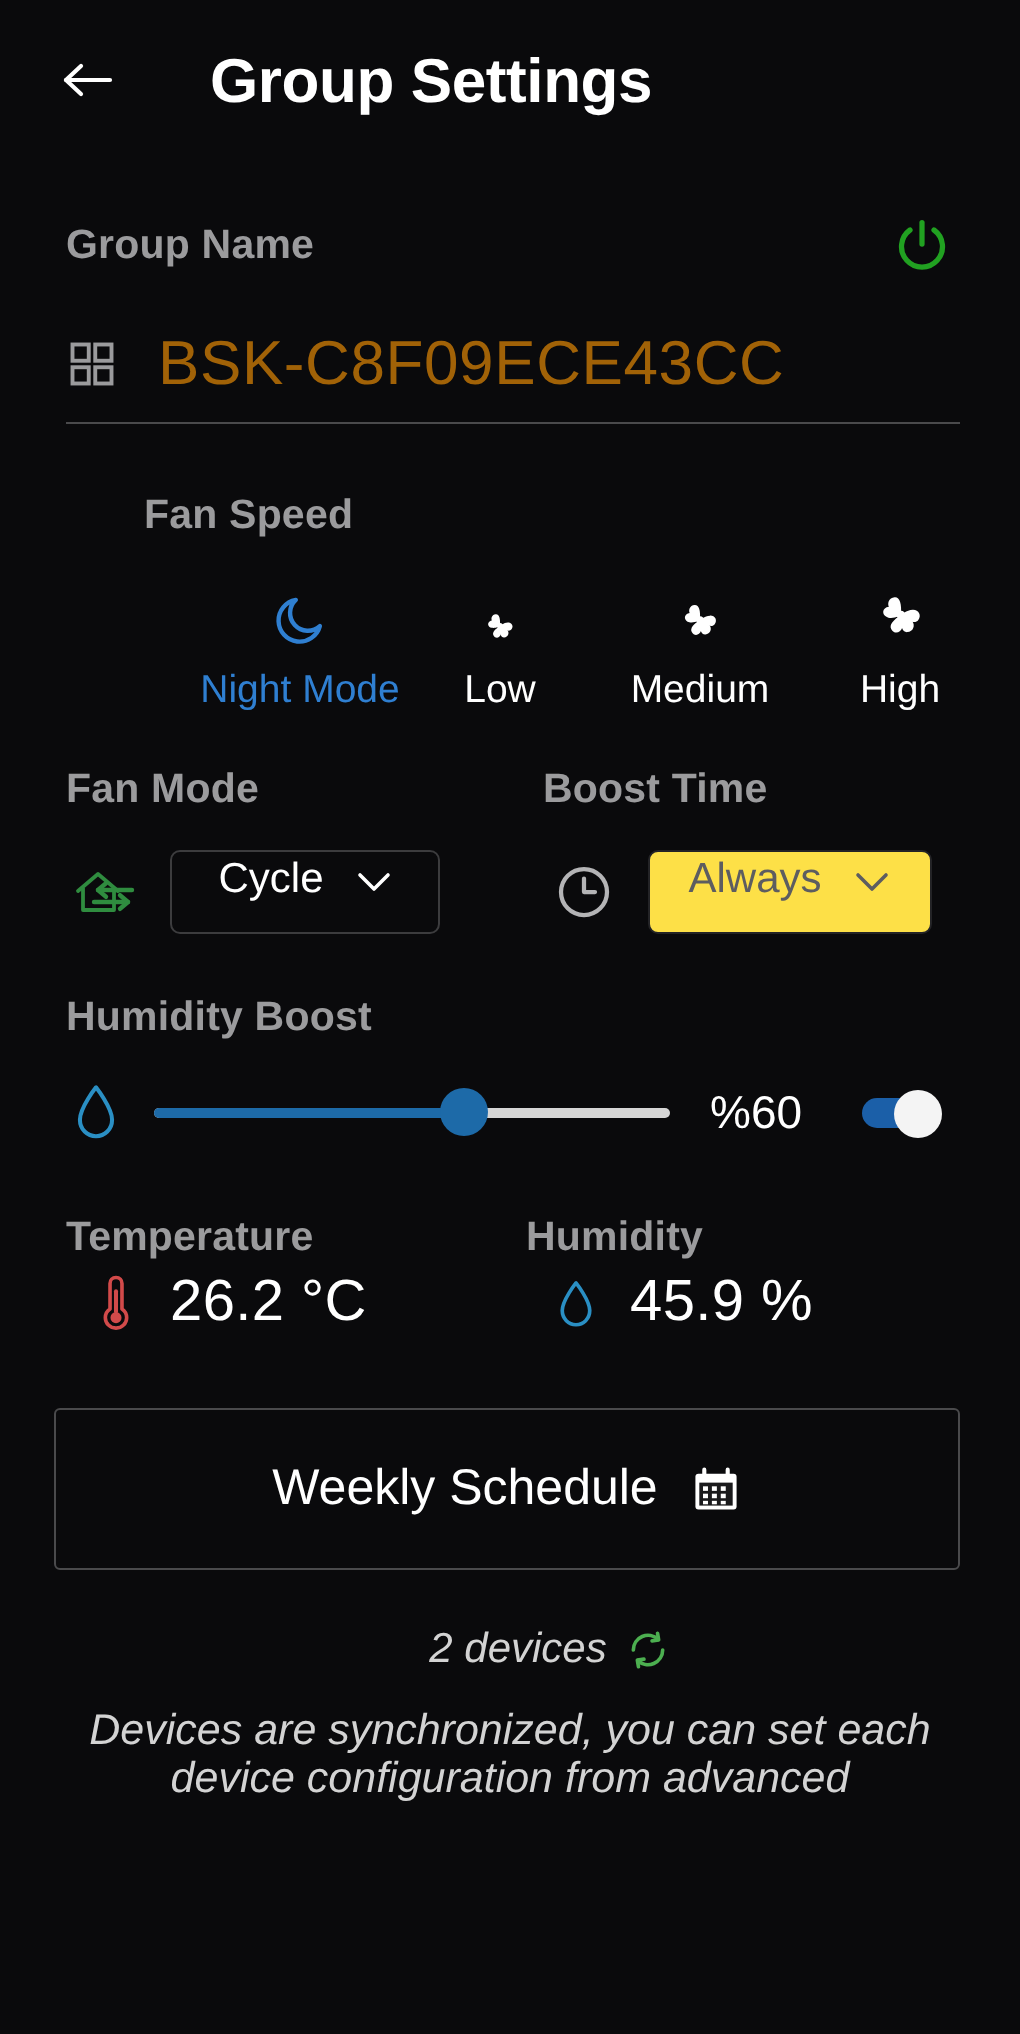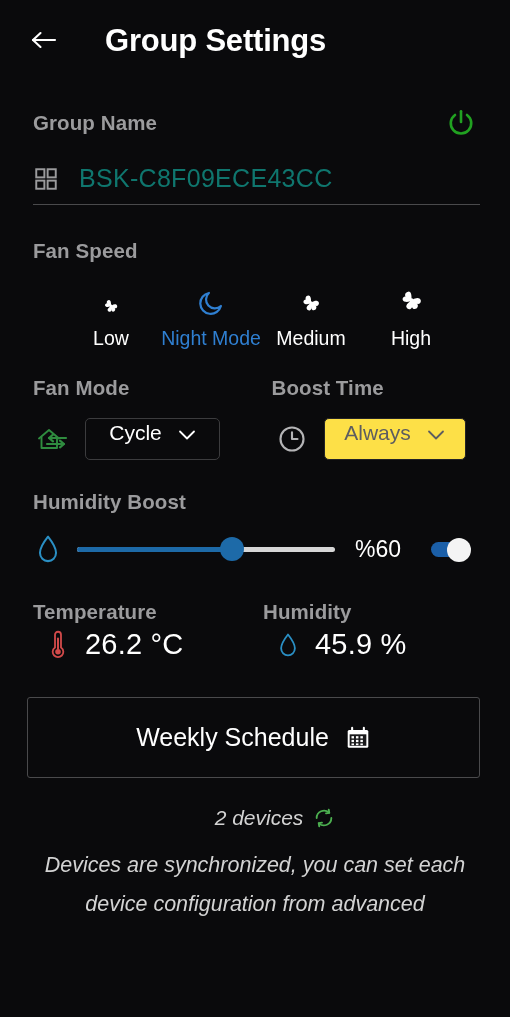--- a/index.html
+++ b/index.html
@@ -65,27 +65,27 @@
   .name-field-row {
     display: flex;
     align-items: center;
     gap: 20px;
     margin-top: 24px;
     padding-bottom: 11px;
     border-bottom: 1px solid #4a4a4c;
   }
   .grid-icon { width: 26px; height: 26px; flex: 0 0 auto; }
   .group-name-value {
-    font-size: 25px;
-    color: #0f766e;
+    font-size: 31px;
+    color: #a16207;
     letter-spacing: 0.3px;
   }
 
   
-  .fan-speed-block { padding: 34px 0 0 33px; }
+  .fan-speed-block { padding: 34px 0 0 33px; margin-left: 39px; }
   .fan-options {
     display: flex;
     align-items: flex-end;
     margin-top: 18px;
     padding-left: 28px;
   }
   .fan-opt {
     display: flex;
     flex-direction: column;
     align-items: center;
@@ -264,21 +264,21 @@
     font-size: 21px;
     font-style: italic;
     color: #d3d3d3;
   }
   .sync-icon { width: 22px; height: 22px; }
   .footer-note {
     margin-top: 16px;
     font-size: 21.5px;
     font-style: italic;
     color: #d3d3d3;
-    line-height: 39px;
+    line-height: 24px;
     padding: 0 26px;
   }
 </style>
 </head>
 <body>
 
 <div class="header">
   <span class="back-arrow">
     <svg width="28" height="24" viewBox="0 0 28 24" fill="none">
       <path d="M26 12 H4" stroke="#ffffff" stroke-width="2.1" stroke-linecap="round"></path>
@@ -308,41 +308,41 @@
       </svg>
     </span>
     <span class="group-name-value">BSK-C8F09ECE43CC</span>
   </div>
 </div>
 
 <div class="fan-speed-block">
   <span class="section-label">Fan Speed</span>
   <div class="fan-options">
 
+    <div class="fan-opt selected">
+      <span class="icon-slot">
+        <svg width="28" height="28" viewBox="0 0 24 24" fill="none">
+          <path d="M20.5 14.6 A9 9 0 1 1 10.2 3.4 A7.1 7.1 0 0 0 20.5 14.6 Z" stroke="#2f7fd1" stroke-width="1.9" stroke-linejoin="round"></path>
+        </svg>
+      </span>
+      <span class="opt-label">Night Mode</span>
+    </div>
+
     <div class="fan-opt">
       <span class="icon-slot">
         <svg width="22" height="22" viewBox="0 0 32 32" fill="#ffffff">
           <path d="M16 16 C16 16 12.5 15.4 10.6 12.9 C8.9 10.6 10.1 7.6 12.9 7.4 C15.4 7.2 16.4 10.4 16 16 Z"></path>
           <path d="M16 16 C16 16 18.6 13.6 21.7 13.5 C24.6 13.4 26.1 16.2 24.4 18.4 C22.9 20.4 19.8 19.3 16 16 Z"></path>
           <path d="M16 16 C16 16 17.5 19.2 16.6 22.2 C15.7 24.9 12.6 25.4 11.3 22.9 C10.1 20.7 12.4 18.3 16 16 Z"></path>
           <path d="M16 16 C16 16 13 17.9 9.9 17.3 C7.1 16.7 6.4 13.6 9 12.3 C11.2 11.2 13.5 13.3 16 16 Z"></path>
           <path d="M16 16 C16 16 19.4 16.4 21.4 18.9 C23.1 21.1 21.9 24.1 19.1 24.3 C16.6 24.5 15.6 21.3 16 16 Z"></path>
           <circle cx="16" cy="16" r="2.1"></circle>
         </svg>
       </span>
       <span class="opt-label">Low</span>
-    </div>
-
-    <div class="fan-opt selected">
-      <span class="icon-slot">
-        <svg width="28" height="28" viewBox="0 0 24 24" fill="none">
-          <path d="M20.5 14.6 A9 9 0 1 1 10.2 3.4 A7.1 7.1 0 0 0 20.5 14.6 Z" stroke="#2f7fd1" stroke-width="1.9" stroke-linejoin="round"></path>
-        </svg>
-      </span>
-      <span class="opt-label">Night Mode</span>
     </div>
 
     <div class="fan-opt">
       <span class="icon-slot">
         <svg width="28" height="28" viewBox="0 0 32 32" fill="#ffffff">
           <path d="M16 16 C16 16 12.5 15.4 10.6 12.9 C8.9 10.6 10.1 7.6 12.9 7.4 C15.4 7.2 16.4 10.4 16 16 Z"></path>
           <path d="M16 16 C16 16 18.6 13.6 21.7 13.5 C24.6 13.4 26.1 16.2 24.4 18.4 C22.9 20.4 19.8 19.3 16 16 Z"></path>
           <path d="M16 16 C16 16 17.5 19.2 16.6 22.2 C15.7 24.9 12.6 25.4 11.3 22.9 C10.1 20.7 12.4 18.3 16 16 Z"></path>
           <path d="M16 16 C16 16 13 17.9 9.9 17.3 C7.1 16.7 6.4 13.6 9 12.3 C11.2 11.2 13.5 13.3 16 16 Z"></path>
           <path d="M16 16 C16 16 19.4 16.4 21.4 18.9 C23.1 21.1 21.9 24.1 19.1 24.3 C16.6 24.5 15.6 21.3 16 16 Z"></path>

